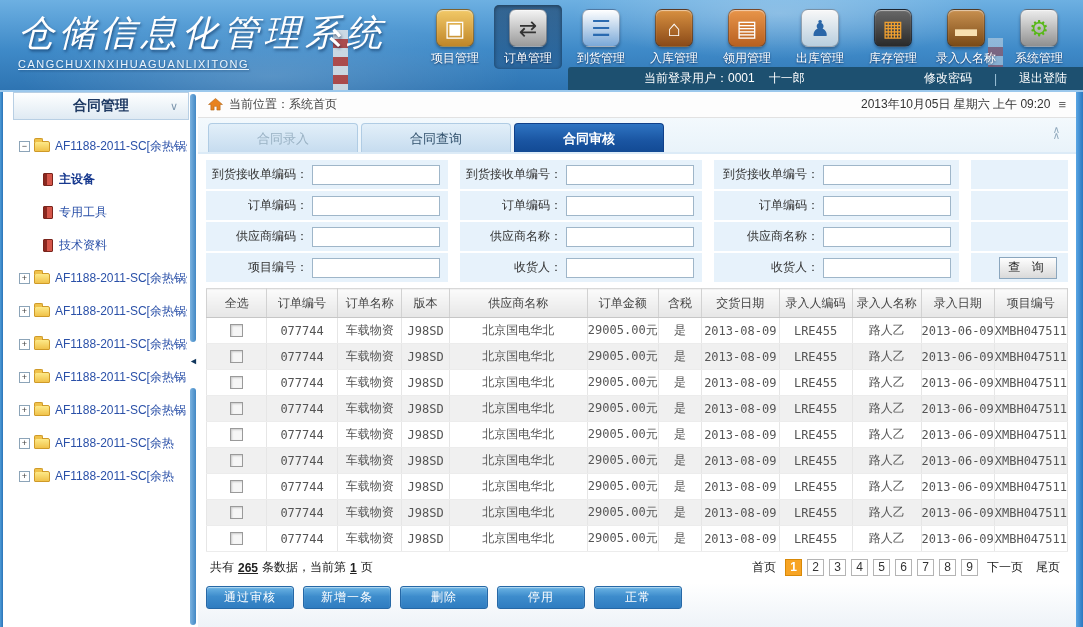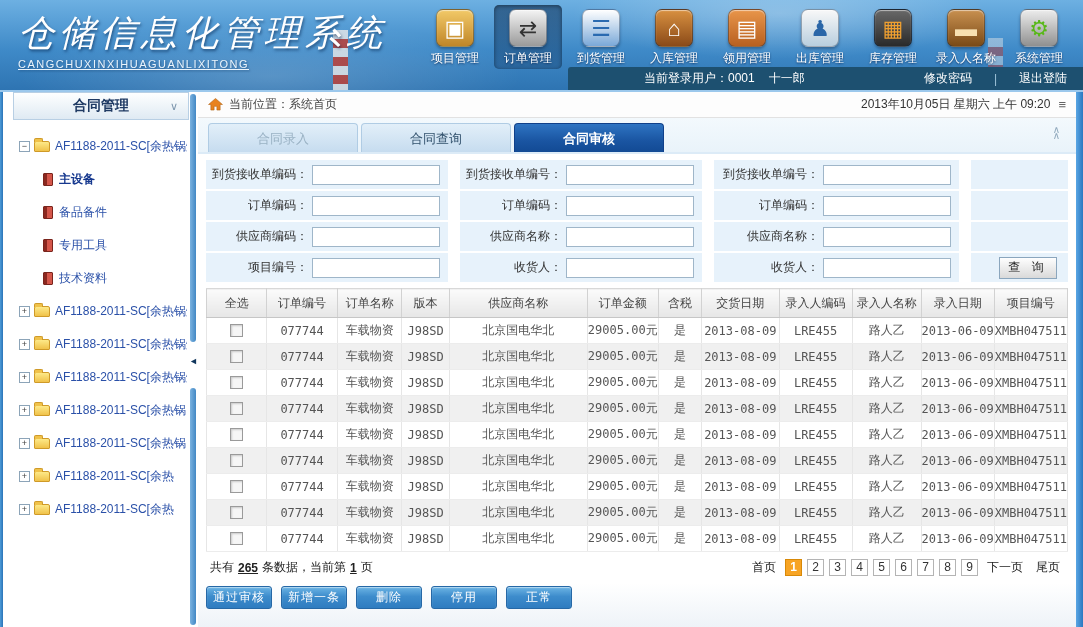--- a/index.html
+++ b/index.html
@@ -135,21 +135,21 @@
   .strong-num { font-weight:bold; text-decoration:underline; margin:0 4px; }
   #pagination { margin-left:auto; display:flex; align-items:center; gap:5px; }
   .page-box { min-width:17px; height:17px; line-height:15px; border:1px solid #b4b4b4; background:#fff;
     text-align:center; padding:0 2px; cursor:pointer; color:#333; }
   .page-box.active { background:#f7a424; border-color:#d88908; color:#fff; font-weight:bold; }
   .page-link { margin:0 4px; cursor:pointer; color:#222; }
 
   
   #action-bar { display:flex; gap:9px; padding:3px 0 0 8px; align-items:flex-start; flex:1;
     background:linear-gradient(180deg,#ffffff,#eef3f8); }
-  .action-btn { width:66px; height:23px;
+  .action-btn { width:88px; height:23px;
     background:linear-gradient(180deg,#6cb4e4 0%,#3d8ccc 45%,#2f7cc0 100%);
     border:1px solid #2668a6; border-radius:3px; color:#fff; font-size:12px; letter-spacing:1px;
     cursor:pointer; box-shadow:inset 0 1px 1px rgba(255,255,255,.5); }
 </style>
 </head>
 <body>
 
 <div id="header">
   <div class="chimney" id="chimney-1"></div>
   <div class="chimney" id="chimney-2"></div>
@@ -216,24 +216,20 @@
     </div>
     <div id="tree">
         <div class="tree-row folder">
           <span class="expander">−</span>
           <span class="folder-icon"></span>
           <span class="tree-label">AF1188-2011-SC[余热锅炉岛</span>
         </div>
         <div class="tree-row doc bold">
           <span class="doc-icon"></span>
           <span class="tree-label">主设备</span>
-        </div>
-        <div class="tree-row doc">
-          <span class="doc-icon"></span>
-          <span class="tree-label">备品备件</span>
         </div>
         <div class="tree-row doc">
           <span class="doc-icon"></span>
           <span class="tree-label">专用工具</span>
         </div>
         <div class="tree-row doc">
           <span class="doc-icon"></span>
           <span class="tree-label">技术资料</span>
         </div>
         <div class="tree-row folder">

